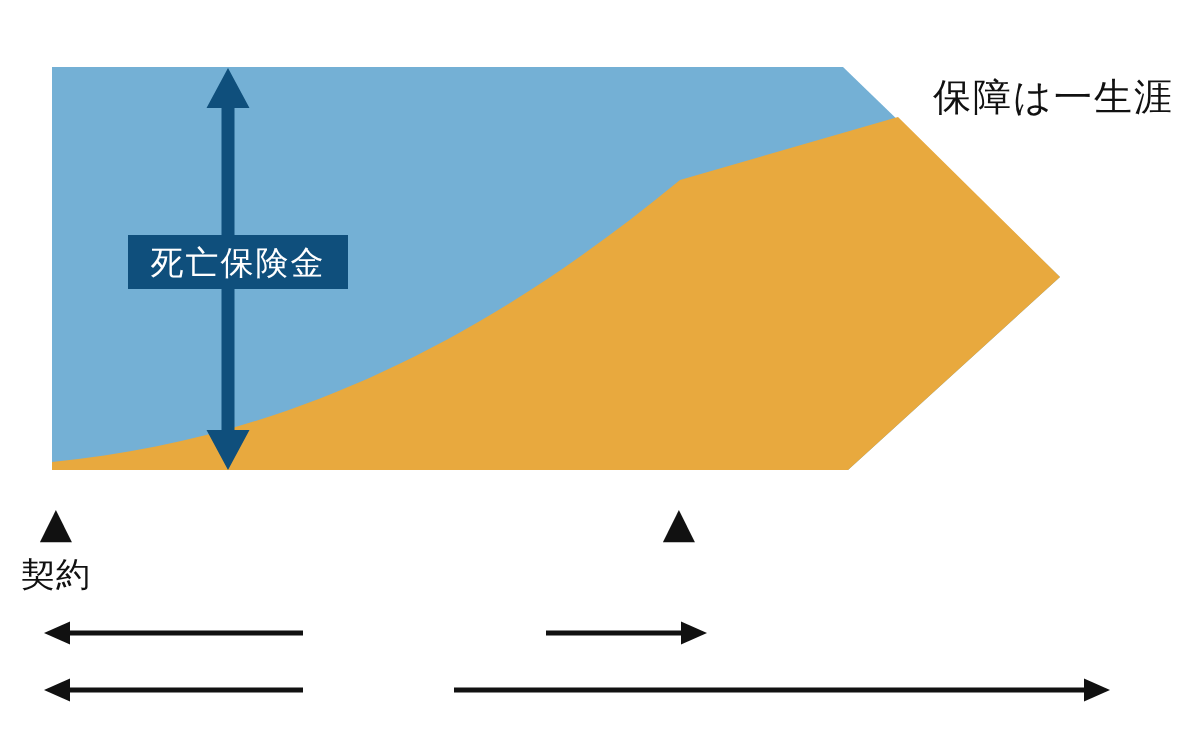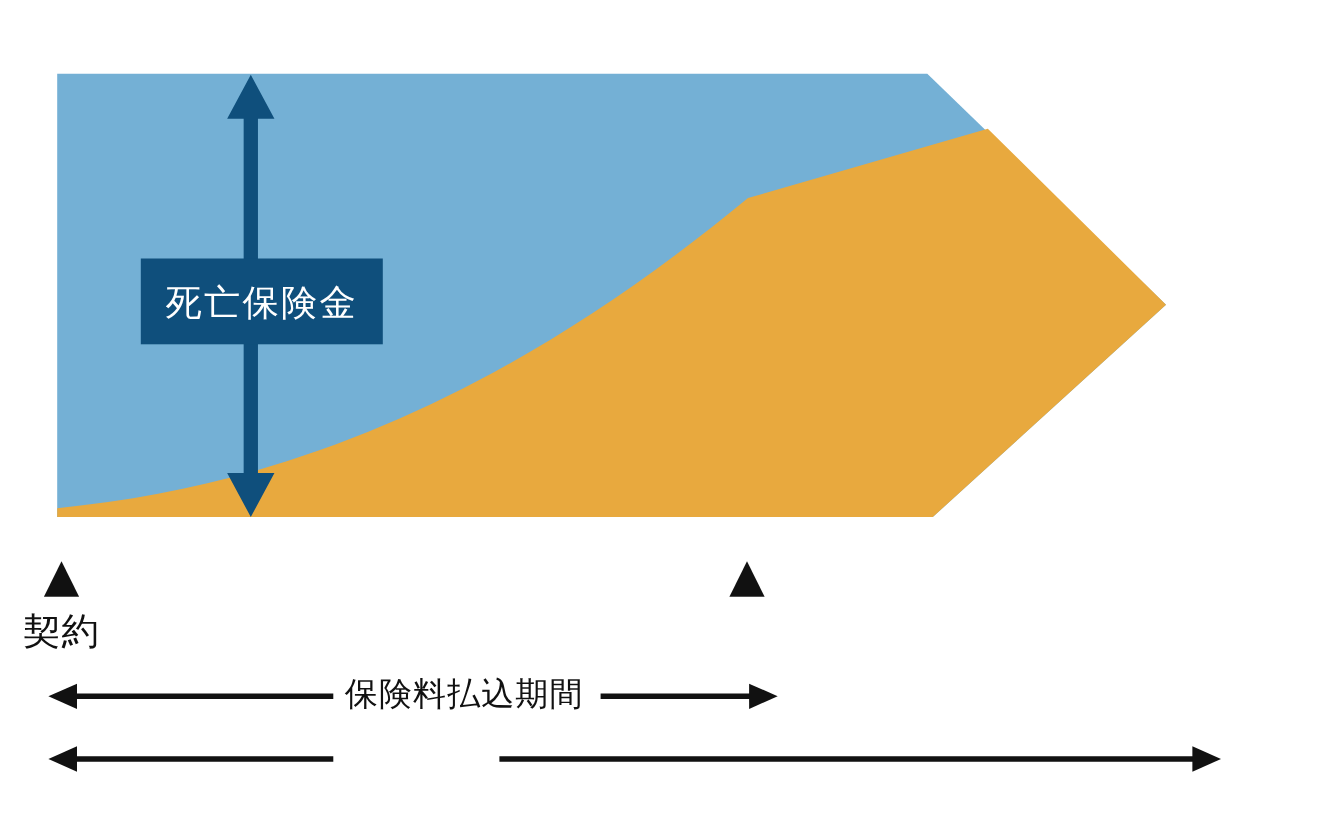--- a/index.html
+++ b/index.html
@@ -30,21 +30,21 @@
     left: 933px;
     top: 78px;
     font-size: 38px;
     letter-spacing: 2px;
   }
   .death-benefit-box {
     position: absolute;
     left: 128px;
     top: 235px;
     width: 220px;
-    height: 78px;
+    height: 54px;
     background: #0f4f7c;
     display: flex;
     align-items: center;
     justify-content: center;
   }
   .death-benefit-box .label {
     color: #ffffff;
     font-size: 33px;
     letter-spacing: 2px;
     line-height: 1;
@@ -96,26 +96,26 @@
       <polygon points="707,633 681,621.5 681,644.5" fill="#111111"></polygon>
     </g>
 
     <g>
       <path d="M 68,690 H 303 M 454,690 H 1086" fill="none" stroke-width="5" stroke="#111111"></path>
       <polygon points="44,690 70,678.5 70,701.5" fill="#111111"></polygon>
       <polygon points="1110,690 1084,678.5 1084,701.5" fill="#111111"></polygon>
     </g>
   </svg>
 
+  <div class="jp coverage-note">保障は一生涯</div>
 
   <div class="death-benefit-box">
     <span class="label">死亡保険金</span>
   </div>
 
 
   <div class="jp marker marker-contract">▲</div>
   <div class="jp marker marker-paidup">▲</div>
 
   <div class="jp station-label contract-label">契約</div>
 
-  <div class="jp period-label premium-period-label">保険料払込期間</div>
 
 </div>
 
 </body></html>

